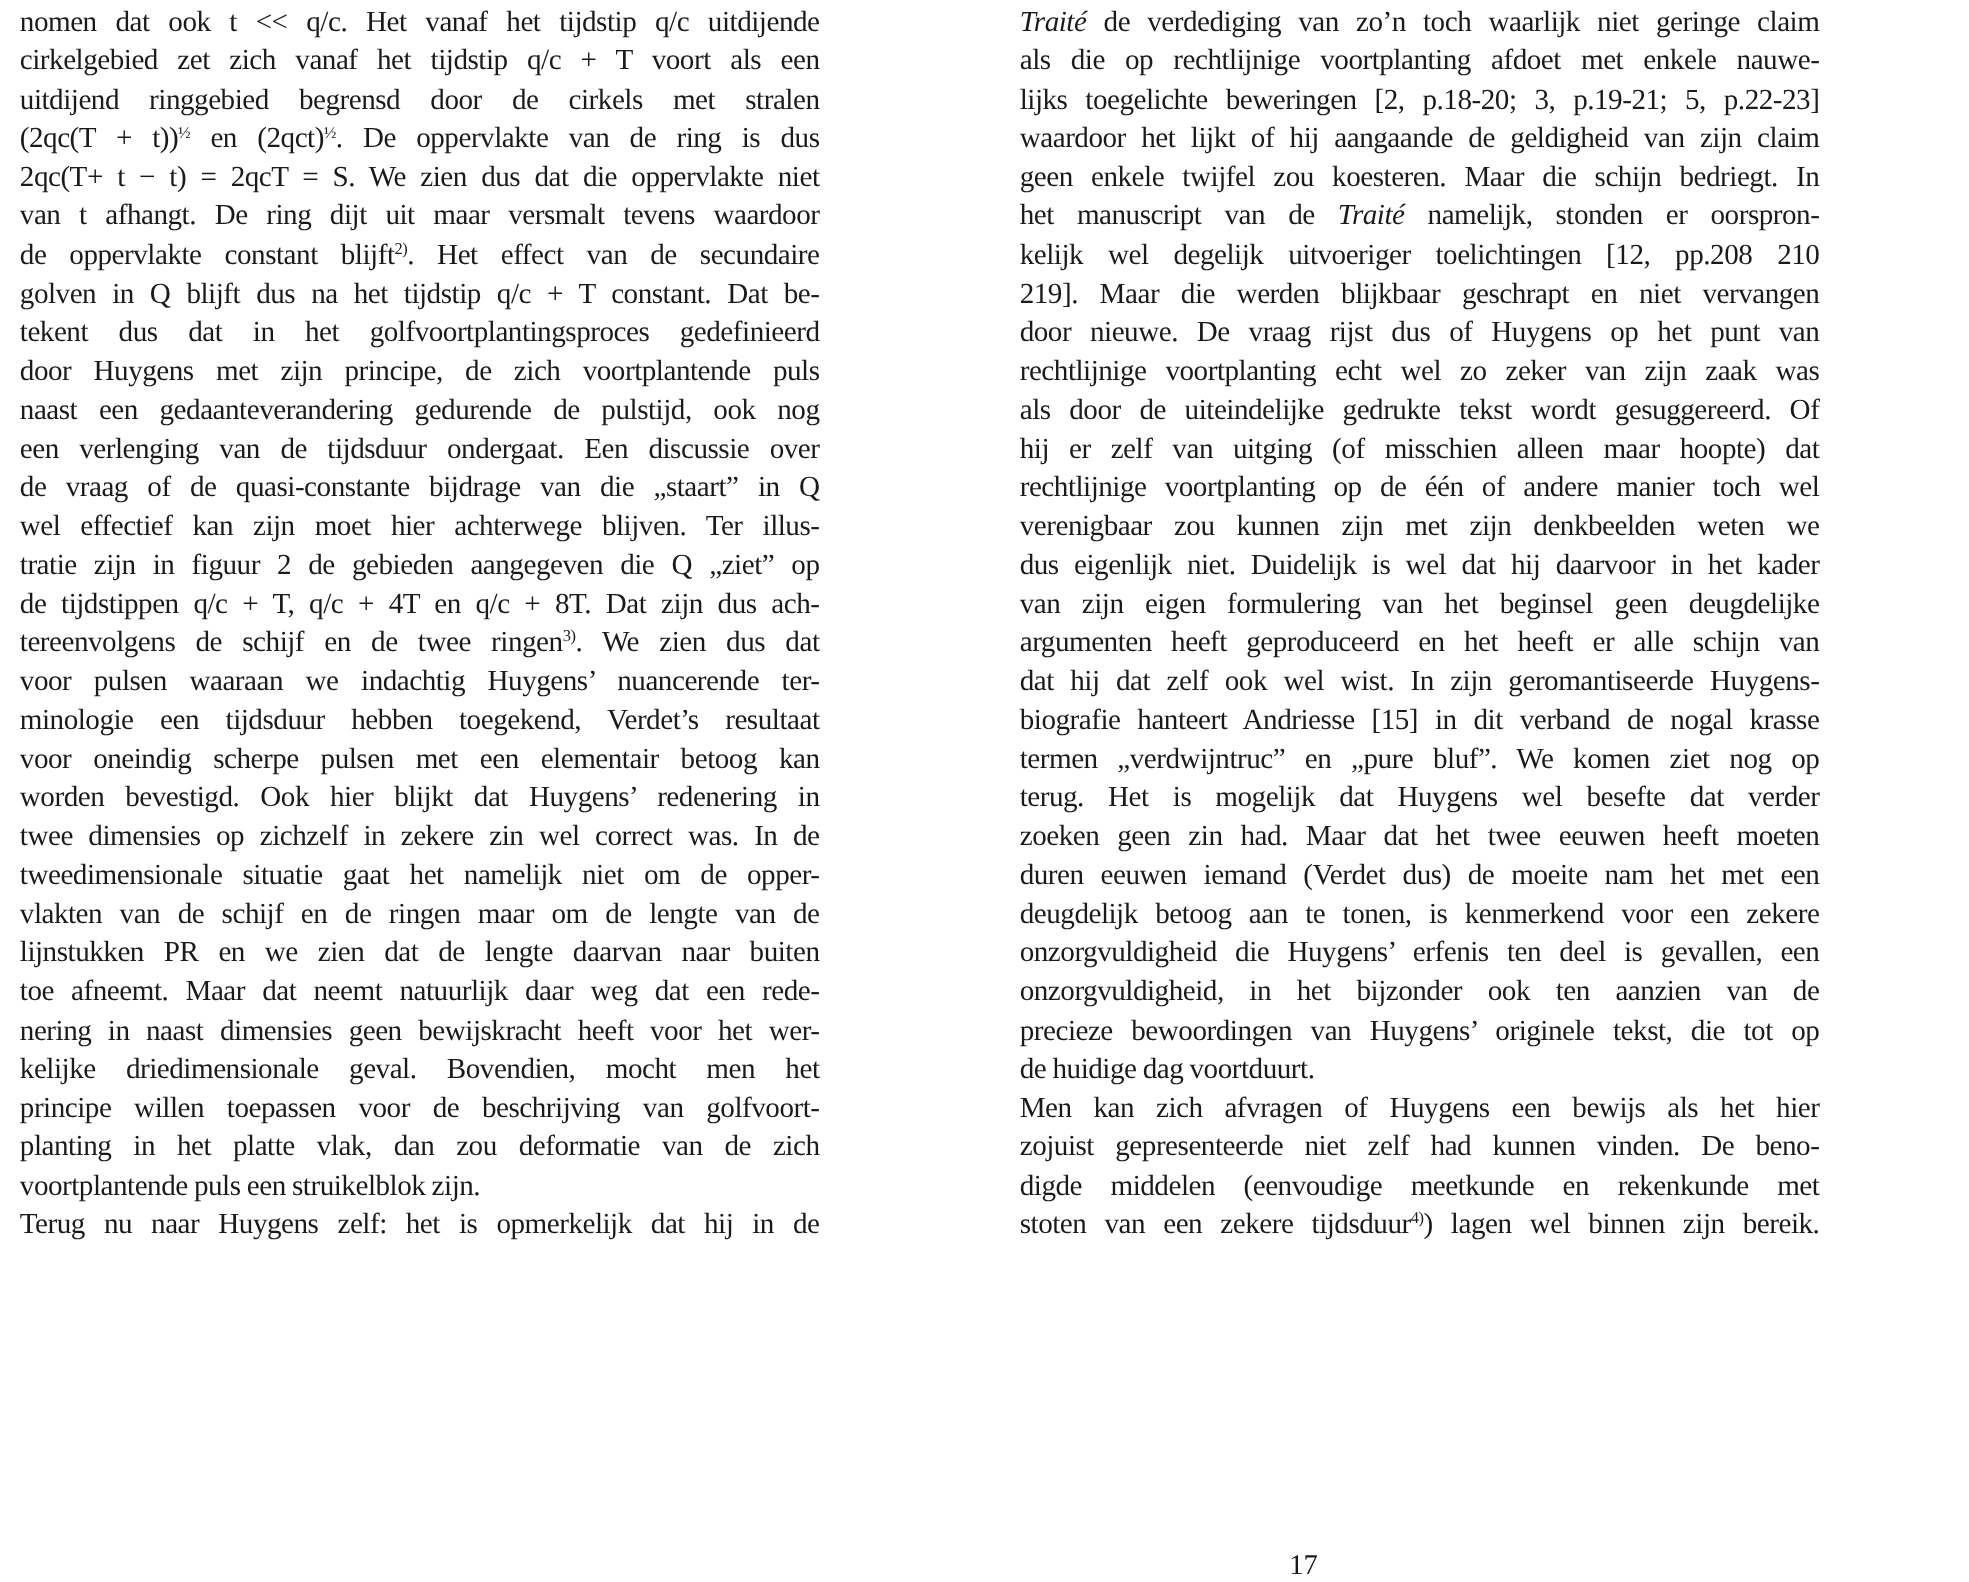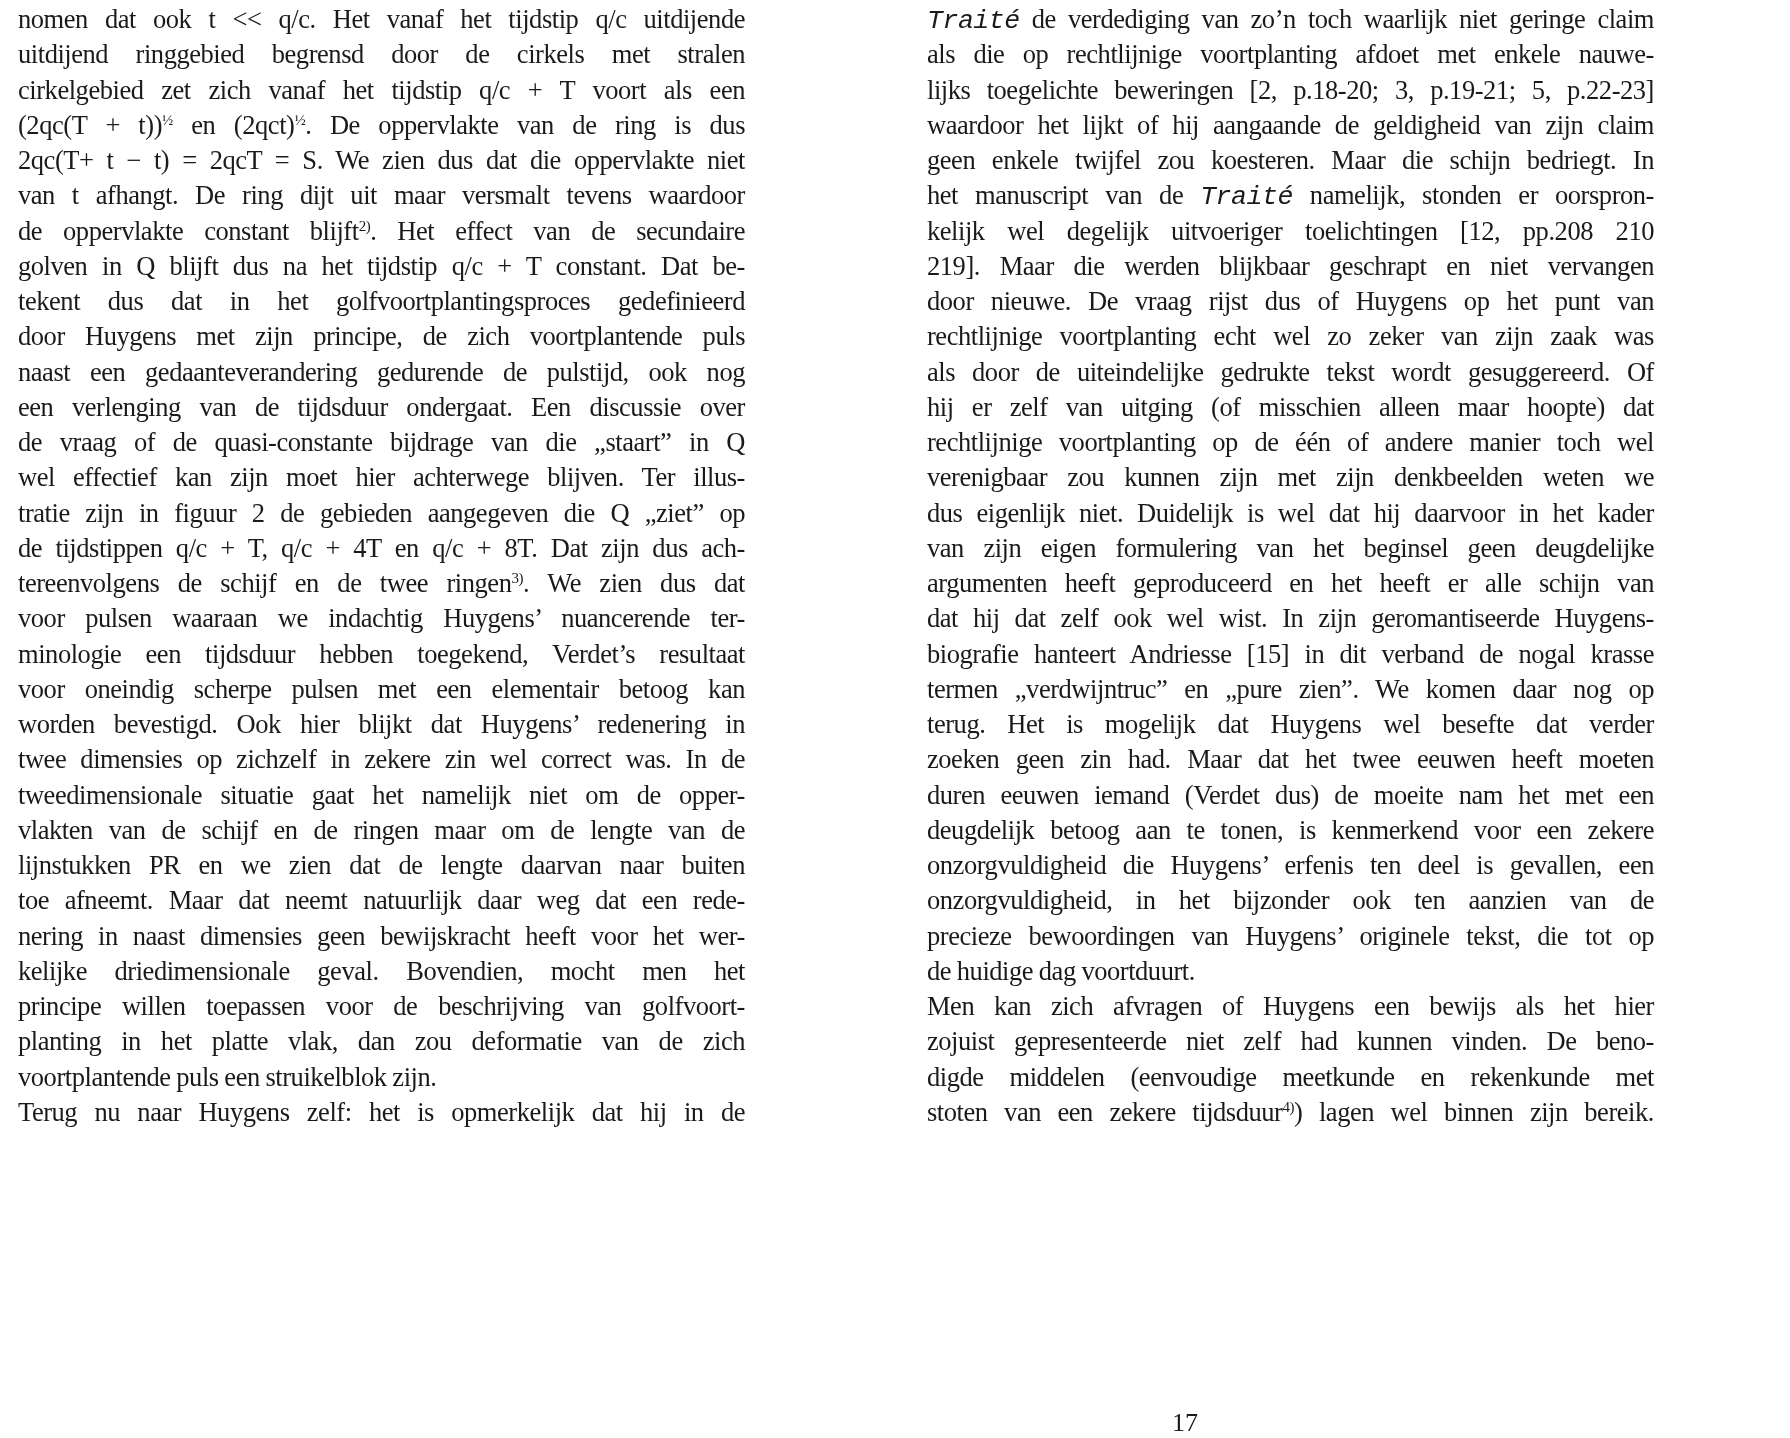--- a/index.html
+++ b/index.html
@@ -41,40 +41,40 @@
       word-spacing: -0.5px;
     }
     .line.last {
       text-align-last: left;
     }
     .line sup, .line .sup {
       font-size: 15px;
       vertical-align: 9px;
       line-height: 0;
     }
-    .line em { font-style: italic; font-family: Liberation Mono, monospace; }
+    .line em { font-style: italic; }
     .page-number {
       position: absolute;
       top: 1408px;
       font-size: 26px;
       line-height: 30px;
       width: 60px;
       text-align: center;
     }
     .page-left .page-number { left: 350px; margin-top: 40px; }
     .page-right .page-number { left: 260px; }
   </style>
 </head>
 <body>
 
 <div class="page page-left">
   <div class="column" id="left-column">
       <div class="line">nomen dat ook t &lt;&lt; q/c. Het vanaf het tijdstip q/c uitdijende</div>
+      <div class="line">cirkelgebied zet zich vanaf het tijdstip q/c + T voort als een</div>
       <div class="line">uitdijend ringgebied begrensd door de cirkels met stralen</div>
-      <div class="line">cirkelgebied zet zich vanaf het tijdstip q/c + T voort als een</div>
       <div class="line"><span>(2qc(T + t))</span><span class="sup">½</span><span> en (2qct)</span><span class="sup">½</span><span>. De oppervlakte van de ring is dus</span></div>
       <div class="line">2qc(T+ t − t) = 2qcT = S. We zien dus dat die oppervlakte niet</div>
       <div class="line">van t afhangt. De ring dijt uit maar versmalt tevens waardoor</div>
       <div class="line"><span>de oppervlakte constant blijft</span><span class="sup">2)</span><span>. Het effect van de secundaire</span></div>
       <div class="line">golven in Q blijft dus na het tijdstip q/c + T constant. Dat be-</div>
       <div class="line">tekent dus dat in het golfvoortplantingsproces gedefinieerd</div>
       <div class="line">door Huygens met zijn principe, de zich voortplantende puls</div>
       <div class="line">naast een gedaanteverandering gedurende de pulstijd, ook nog</div>
       <div class="line">een verlenging van de tijdsduur ondergaat. Een discussie over</div>
       <div class="line">de vraag of de quasi-constante bijdrage van die „staart” in Q</div>
@@ -115,21 +115,21 @@
       <div class="line">rechtlijnige voortplanting echt wel zo zeker van zijn zaak was</div>
       <div class="line">als door de uiteindelijke gedrukte tekst wordt gesuggereerd. Of</div>
       <div class="line">hij er zelf van uitging (of misschien alleen maar hoopte) dat</div>
       <div class="line">rechtlijnige voortplanting op de één of andere manier toch wel</div>
       <div class="line">verenigbaar zou kunnen zijn met zijn denkbeelden weten we</div>
       <div class="line">dus eigenlijk niet. Duidelijk is wel dat hij daarvoor in het kader</div>
       <div class="line">van zijn eigen formulering van het beginsel geen deugdelijke</div>
       <div class="line">argumenten heeft geproduceerd en het heeft er alle schijn van</div>
       <div class="line">dat hij dat zelf ook wel wist. In zijn geromantiseerde Huygens-</div>
       <div class="line">biografie hanteert Andriesse [15] in dit verband de nogal krasse</div>
-      <div class="line">termen „verdwijntruc” en „pure zien”. We komen daar nog op</div>
+      <div class="line">termen „verdwijntruc” en „pure bluf”. We komen ziet nog op</div>
       <div class="line">terug. Het is mogelijk dat Huygens wel besefte dat verder</div>
       <div class="line">zoeken geen zin had. Maar dat het twee eeuwen heeft moeten</div>
       <div class="line">duren eeuwen iemand (Verdet dus) de moeite nam het met een</div>
       <div class="line">deugdelijk betoog aan te tonen, is kenmerkend voor een zekere</div>
       <div class="line">onzorgvuldigheid die Huygens’ erfenis ten deel is gevallen, een</div>
       <div class="line">onzorgvuldigheid, in het bijzonder ook ten aanzien van de</div>
       <div class="line">precieze bewoordingen van Huygens’ originele tekst, die tot op</div>
       <div class="line last">de huidige dag voortduurt.</div>
       <div class="line">Men kan zich afvragen of Huygens een bewijs als het hier</div>
       <div class="line">zojuist gepresenteerde niet zelf had kunnen vinden. De beno-</div>

